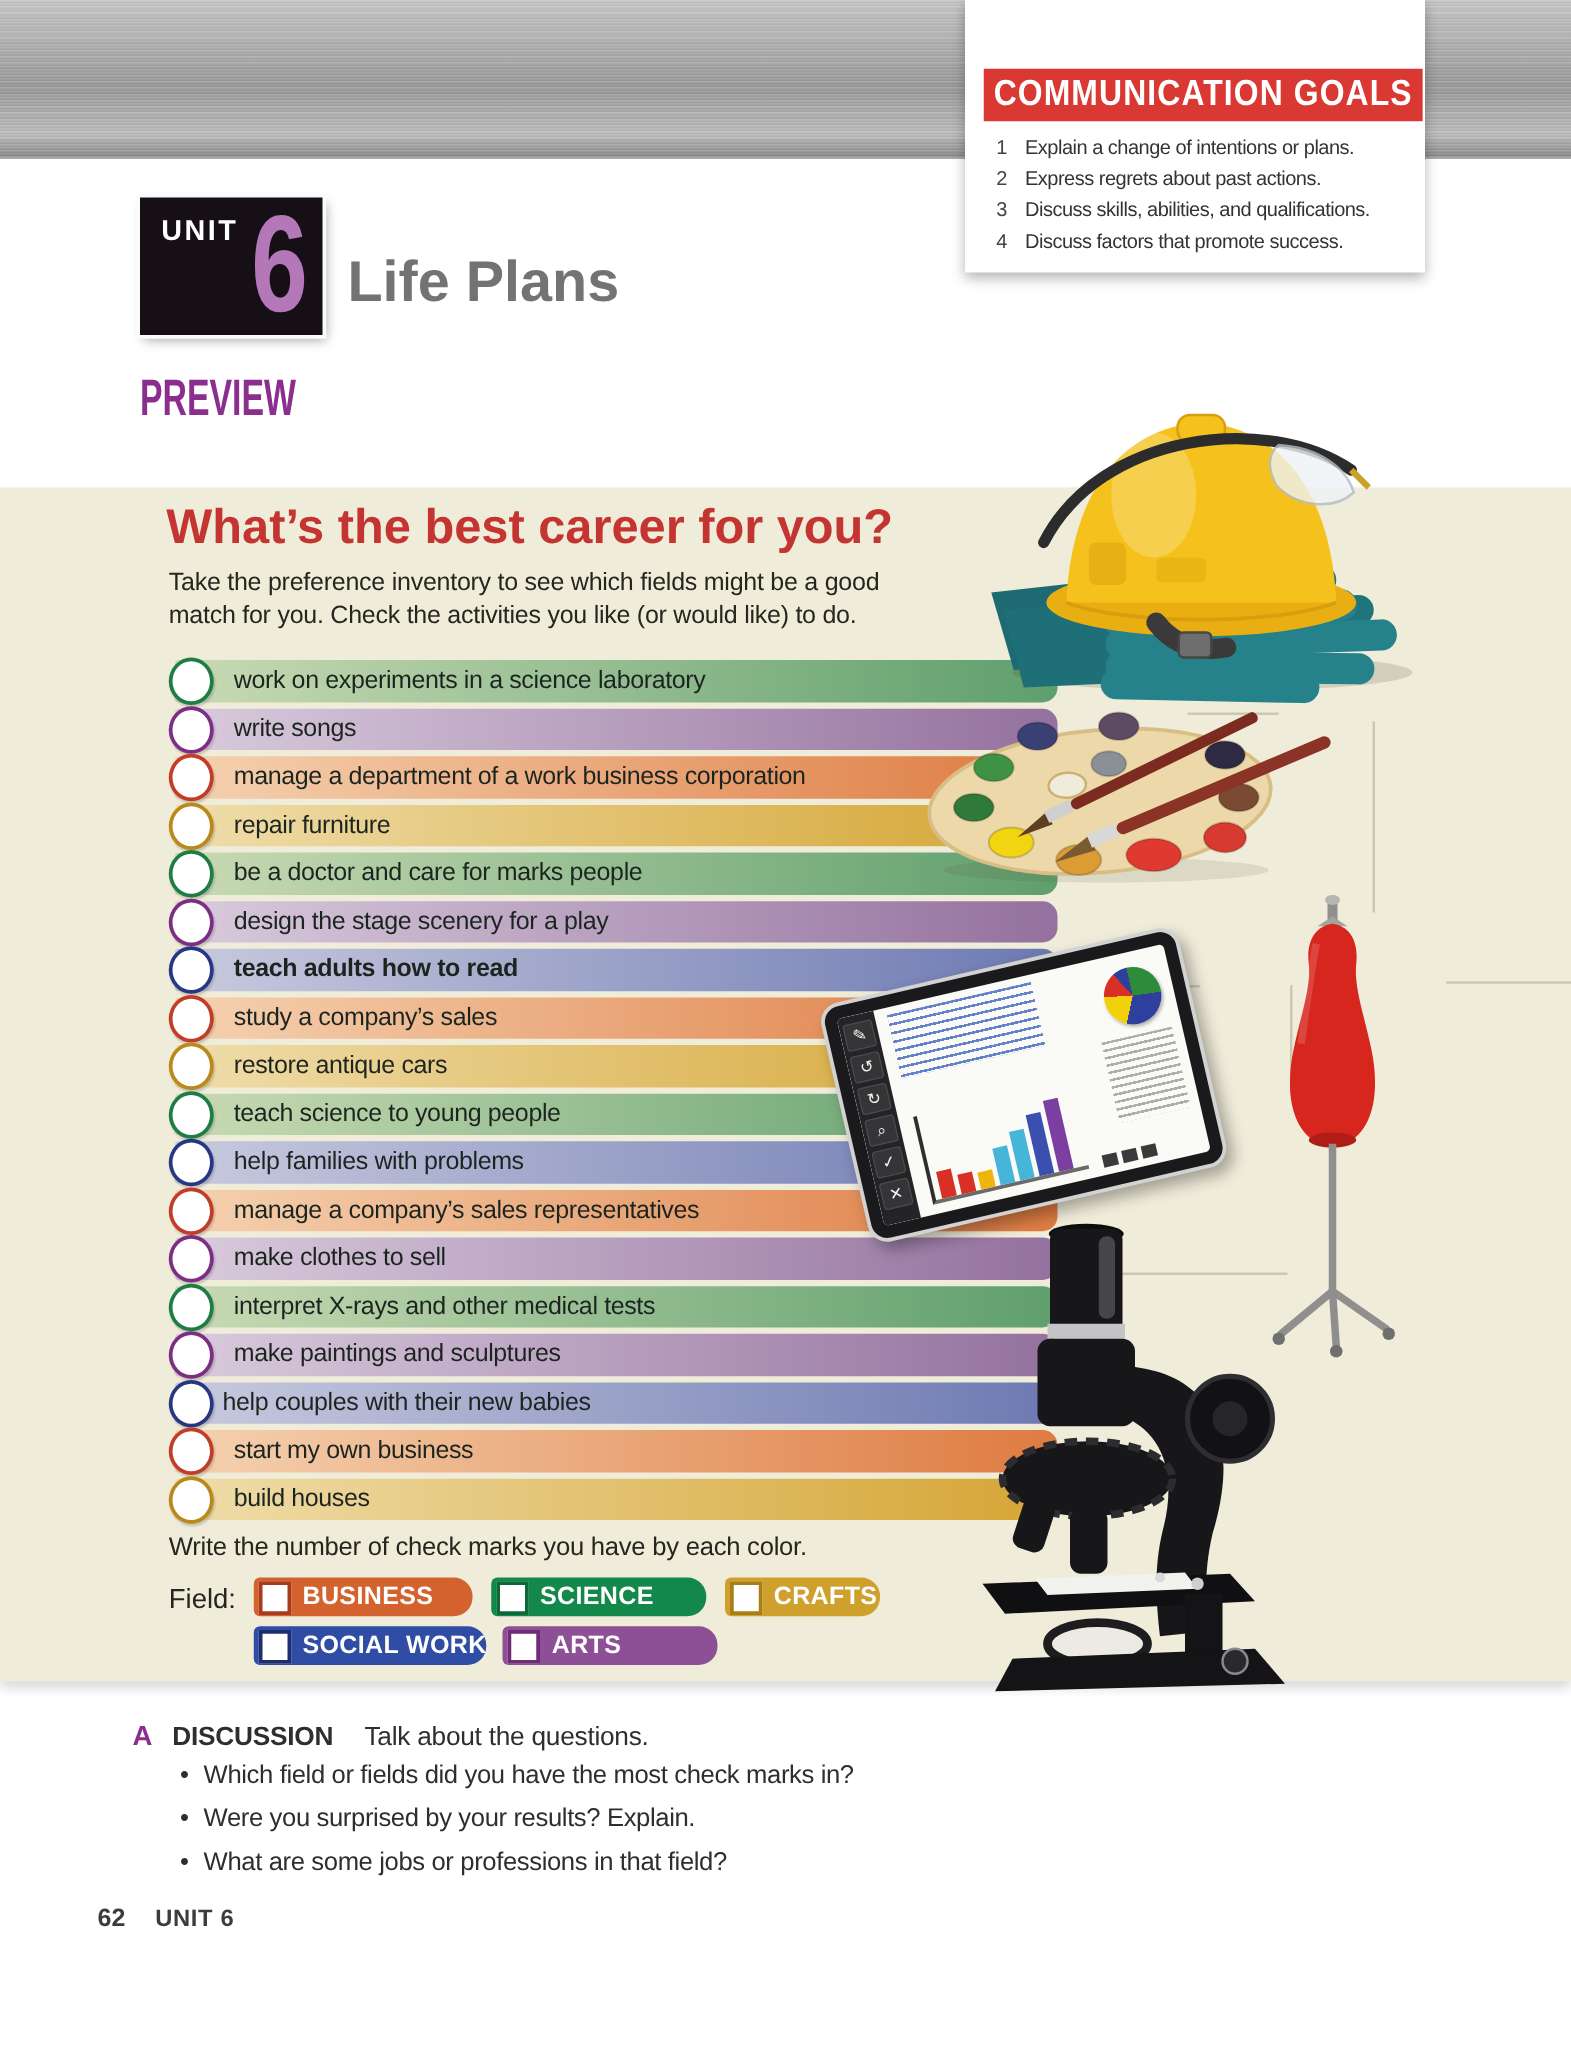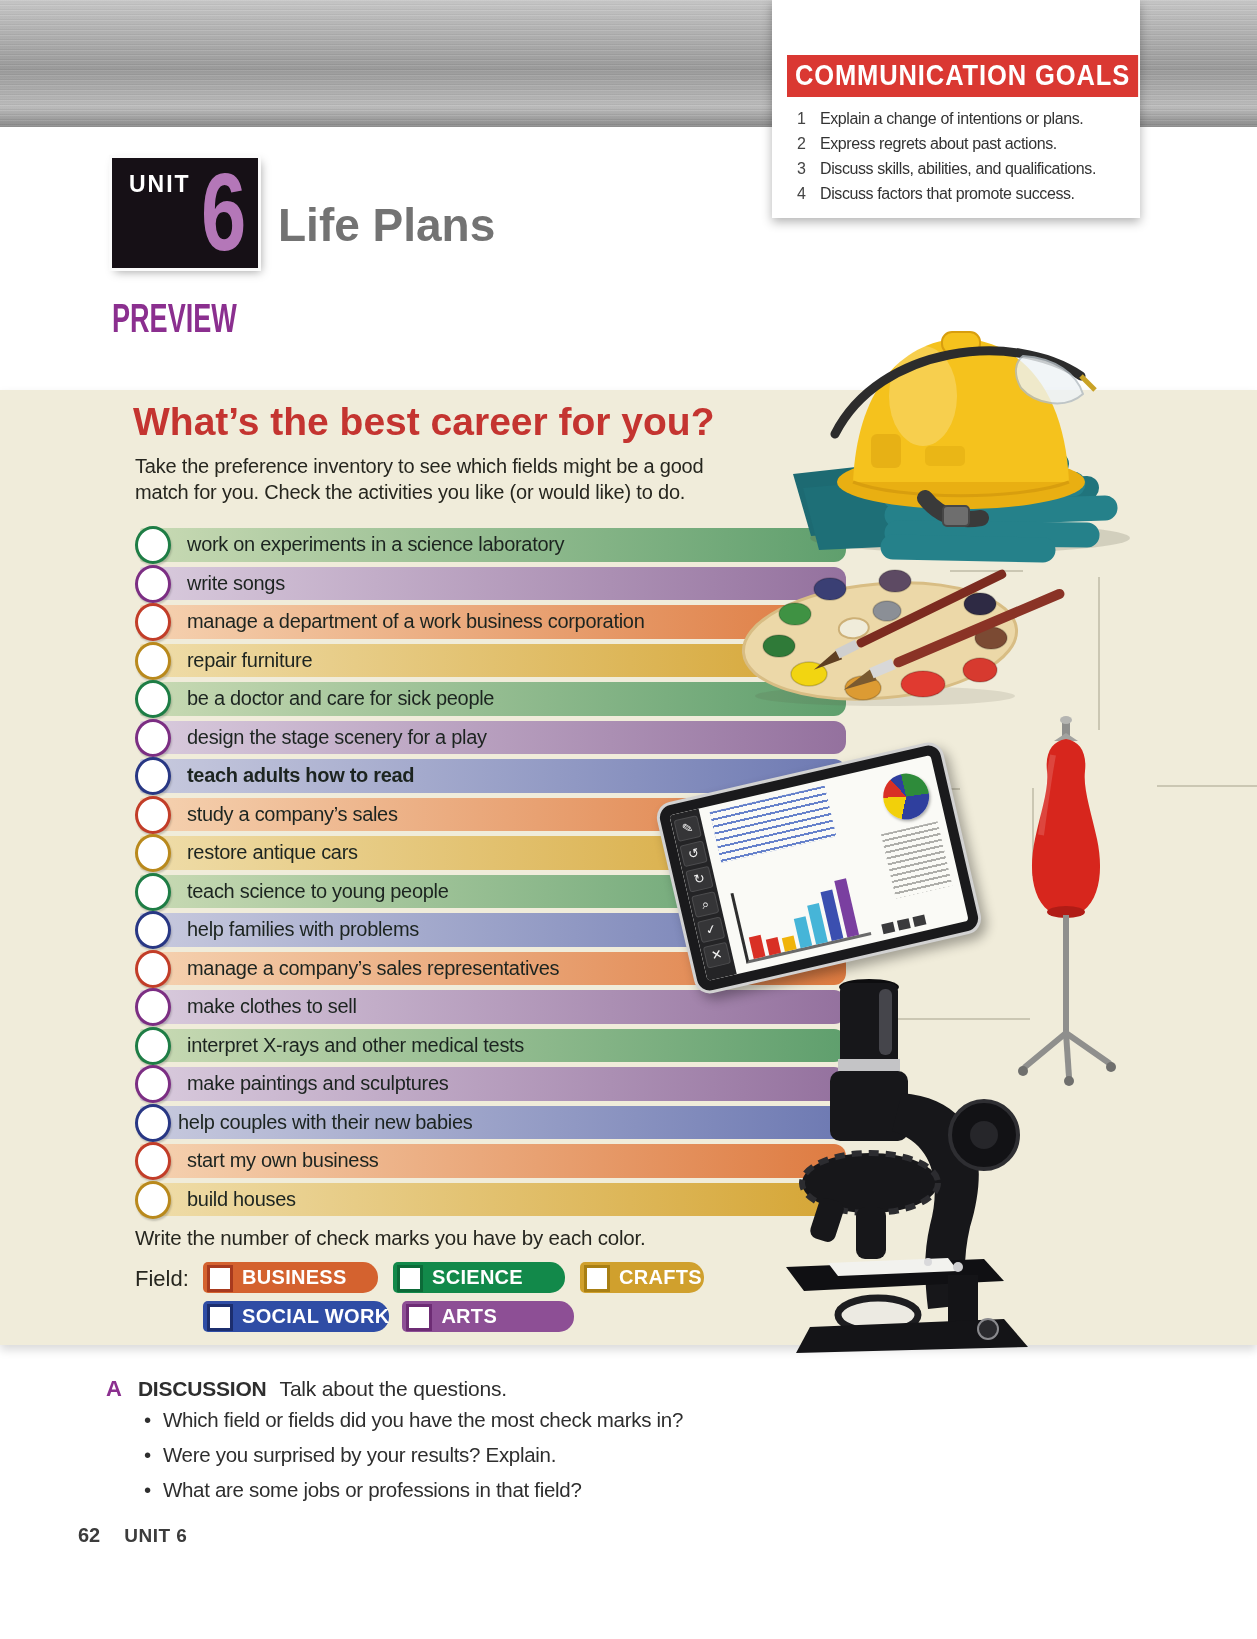--- a/index.html
+++ b/index.html
@@ -84,21 +84,21 @@
   .bar{width:12px;}
   .right-text{position:absolute;right:8px;top:66px;width:58px;height:66px;opacity:.8;
     background:repeating-linear-gradient(180deg,#9b9b97 0 2px,rgba(0,0,0,0) 2px 6px);}
   .mini-icons{position:absolute;right:42px;bottom:6px;display:flex;gap:4px;}
   .mini-icons span{width:12px;height:10px;background:#3a3a3c;display:inline-block;}
 
   
   .discussion-header{position:absolute;left:106px;top:1376px;font-size:21px;color:#2e2e2e;z-index:2;}
   .ex-letter{color:#8b2f8f;font-weight:bold;font-size:22px;}
   .ex-type{font-weight:bold;margin-left:16px;letter-spacing:-.2px;text-align:center;}
-  .ex-instruction{margin-left:13px;letter-spacing:-.2px;}
+  .ex-instruction{margin-left:25px;letter-spacing:-.2px;}
   .questions{position:absolute;left:144px;top:1408px;z-index:2;}
   .question{display:flex;gap:12px;font-size:20.5px;letter-spacing:-.3px;color:#2e2e2e;margin-bottom:11px;line-height:24px;}
   .q-bullet{color:#2e2e2e;}
   .footer{position:absolute;left:78px;top:1524px;display:flex;gap:24px;align-items:baseline;z-index:2;
     font-weight:bold;color:#3c3c3c;}
   .footer-num{font-size:20px;}
   .footer-unit{font-size:19px;letter-spacing:.5px;}
 </style>
 </head>
 <body>
@@ -155,21 +155,21 @@
         <div class="inv-row" style="background: linear-gradient(90deg, rgb(245, 210, 177) 0%, rgb(222, 123, 65) 100%);">
           <span class="inv-check" style="border-color: rgb(194, 61, 40);"></span>
           <span class="inv-label">manage a department of a work business corporation</span>
         </div>
         <div class="inv-row" style="background: linear-gradient(90deg, rgb(239, 221, 170) 0%, rgb(213, 165, 52) 100%);">
           <span class="inv-check" style="border-color: rgb(185, 137, 28);"></span>
           <span class="inv-label">repair furniture</span>
         </div>
         <div class="inv-row" style="background: linear-gradient(90deg, rgb(201, 218, 180) 0%, rgb(95, 159, 109) 100%);">
           <span class="inv-check" style="border-color: rgb(30, 125, 69);"></span>
-          <span class="inv-label">be a doctor and care for sick people</span>
+          <span class="inv-label">be a doctor and care for marks people</span>
         </div>
         <div class="inv-row" style="background: linear-gradient(90deg, rgb(217, 203, 221) 0%, rgb(148, 113, 158) 100%);">
           <span class="inv-check" style="border-color: rgb(124, 46, 131);"></span>
           <span class="inv-label">design the stage scenery for a play</span>
         </div>
         <div class="inv-row" style="background: linear-gradient(90deg, rgb(200, 202, 222) 0%, rgb(109, 121, 178) 100%); font-weight: bold;">
           <span class="inv-check" style="border-color: rgb(40, 55, 132);"></span>
           <span class="inv-label">teach adults how to read</span>
         </div>
         <div class="inv-row" style="background: linear-gradient(90deg, rgb(245, 210, 177) 0%, rgb(222, 123, 65) 100%);">

